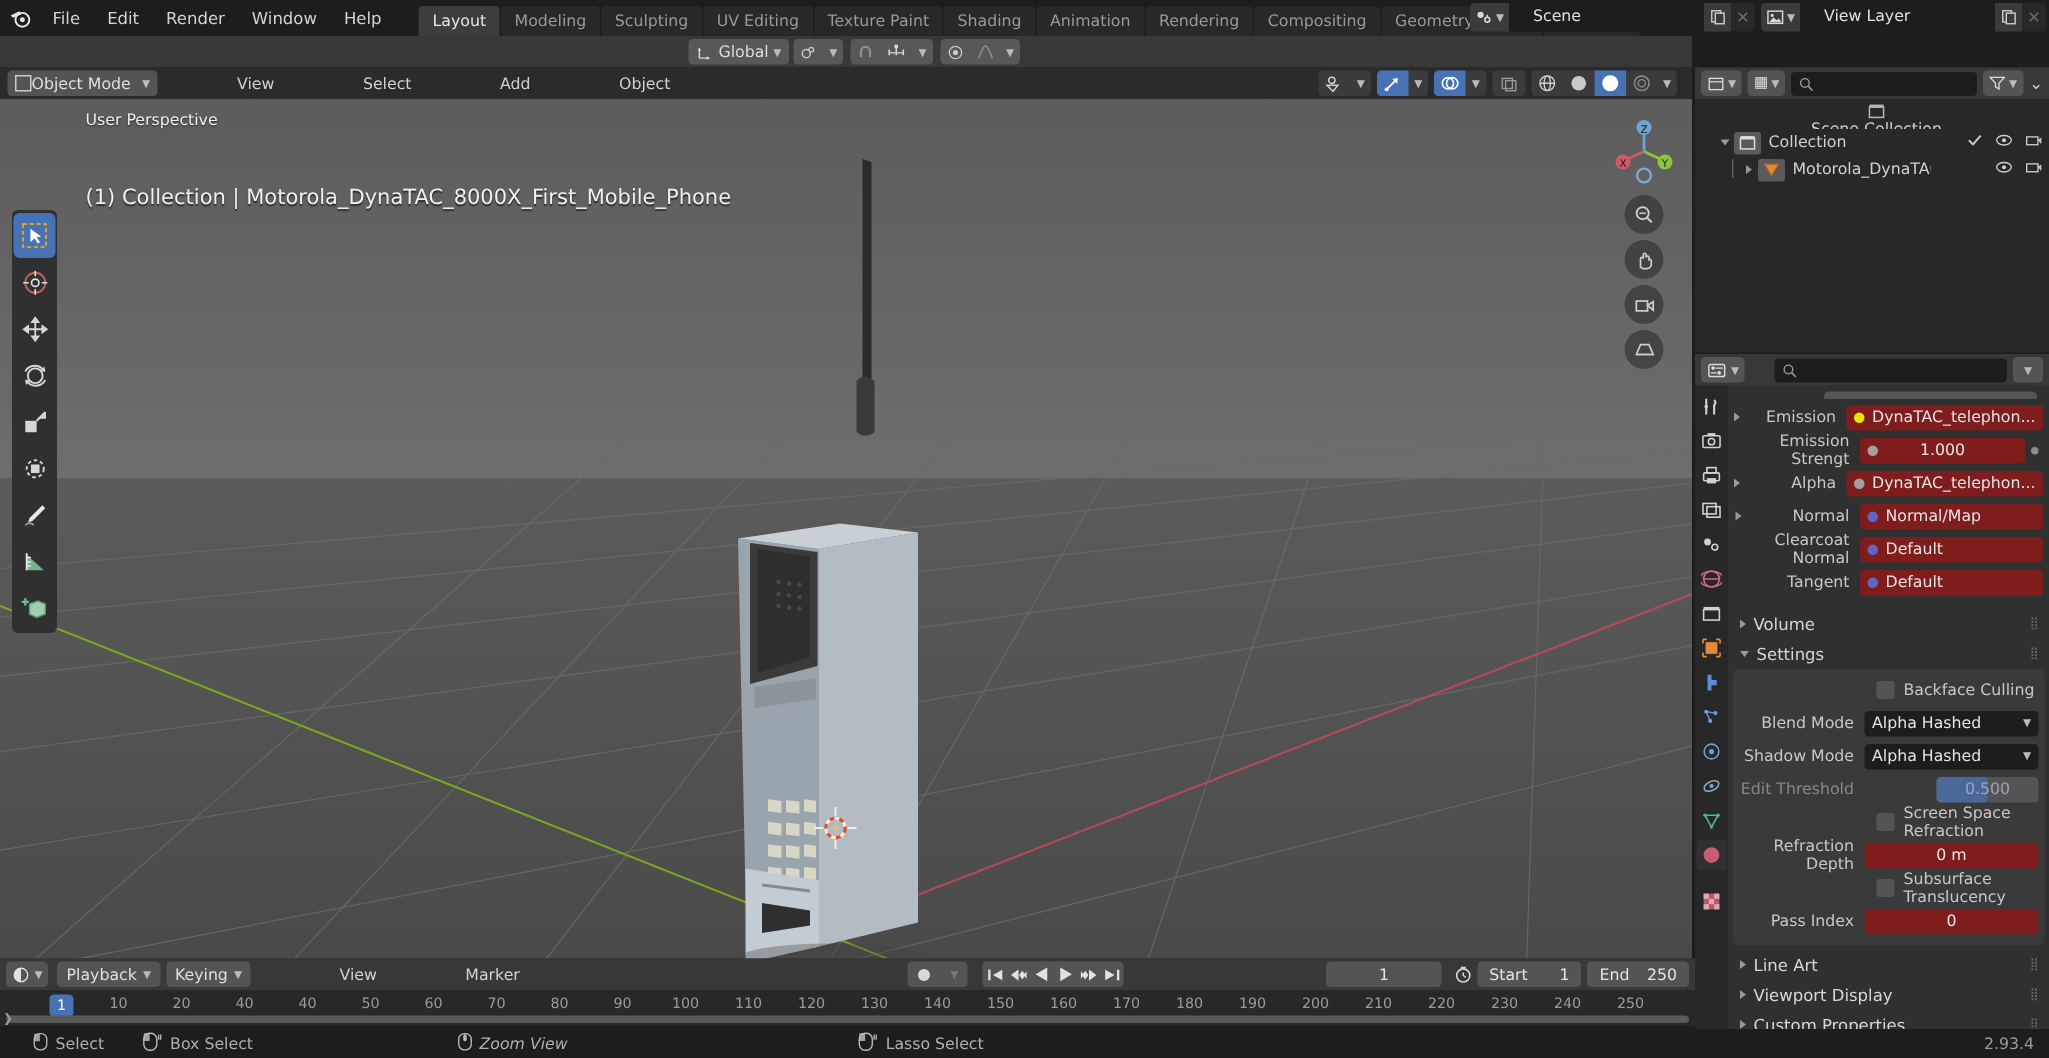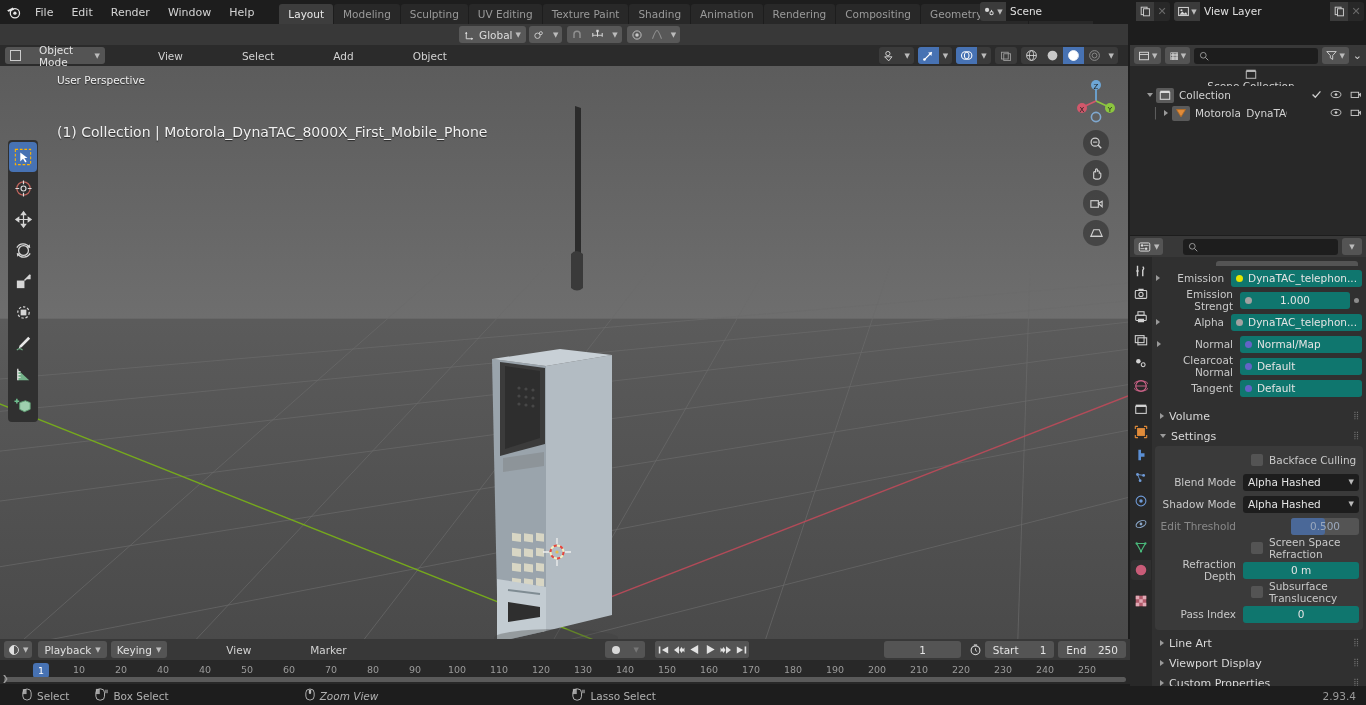--- a/index.html
+++ b/index.html
@@ -31,21 +31,21 @@
   }
   .ws-tab.active { background:#3d3d3d; color:#e8e8e8; }
   .ws-plus { color:#999; padding:0 6px; height:20px; line-height:20px; font-size:12px;}
   .topbar-right { position:absolute; right:2px; top:2px; display:flex; align-items:center; gap:4px; }
   .id-block { display:flex; align-items:center; background:#282828; border-radius:3px; height:19px; }
   .id-icon {
     width:26px; height:19px; background:#3b3b3b; border-radius:3px 0 0 3px;
     display:flex; align-items:center; justify-content:center; gap:1px;
   }
   .id-name {
-    background:#1d1d1d; height:19px; line-height:19px; padding:0 4px; font-size:10.5px;
+    background:#1d1d1d; height:19px; line-height:19px; padding:0 16px; font-size:10.5px;
     color:#e0e0e0; min-width:130px;
   }
   .id-btn { width:18px; height:19px; display:flex; align-items:center; justify-content:center; background:#3b3b3b;}
   .id-x { width:16px; height:19px; display:flex;align-items:center;justify-content:center; color:#6a6a6a; font-size:11px;}
 
   
   .vp-header {
     position:absolute; left:0; top:24px; width:1128px; height:21px;
     background:#383838; display:flex; align-items:center; padding:0 4px;
   }
@@ -57,21 +57,21 @@
   .hdr-seg { height:17px; display:flex; align-items:center; justify-content:center; padding:0 4px; color:#dcdcdc; }
   .chev { font-size:7px; color:#bbb; }
 
   
   .tool-header {
     position:absolute; left:0; top:45px; width:1128px; height:21px;
     background:#2b2b2b; display:flex; align-items:center; padding:0 5px;
   }
   .th-btn { height:16px; line-height:16px; padding:0 6px; font-size:10.5px; color:#d2d2d2; border-radius:3px;margin-left:47px; }
   .th-dd {
-    display:flex; align-items:center; gap:18px; height:17px; padding:0 5px;
+    display:flex; align-items:center; gap:0; height:17px; padding:0 5px;
     background:#545454; border-radius:3px; font-size:10.5px; color:#e0e0e0;
   }
   .icon-sq { width:11px; height:11px; border:1.2px solid #ccc; display:inline-block; }
 
   
   .viewport {
     position:absolute; left:0; top:66px; width:1128px; height:573px;
     background: linear-gradient(180deg,#5a5a5a 0%,#6b6b6b 45%,#585858 46%, #4c4c4c 100%);
     overflow:hidden;
   }
@@ -119,21 +119,21 @@
   .props-body { position:absolute; left:22px; top:21px; width:214px; height:429px; background:#303030; overflow:hidden;}
   .props-tabs { position:absolute; left:0; top:21px; width:22px; bottom:0; background:#282828;
                 display:flex; flex-direction:column; align-items:center; padding-top:4px; gap:3px;}
   .ptab { width:20px; height:20px; display:flex; align-items:center; justify-content:center; border-radius:3px 0 0 3px;}
   .ptab.active { background:#303030; }
 
   .prow { display:flex; align-items:center; height:20px; margin-bottom:2px; padding-right:4px;}
   .plabel { width:88px; text-align:right; padding-right:7px; font-size:10.5px; color:#c8c8c8; }
   .plabel.dim { color:#888; }
   .pfield {
-    flex:1; height:17px; background:#0f766e; border-radius:3px; display:flex; align-items:center;
+    flex:1; height:17px; background:#7f1d1d; border-radius:3px; display:flex; align-items:center;
     padding:0 5px; gap:5px; font-size:10.5px; color:#e4e4e4;
   }
   .pfield.center { justify-content:center; }
   .dot { width:7px;height:7px;border-radius:50%; flex:none; }
   .sock-yellow{background:#e5e500;} .sock-grey{background:#a1a1a1;} .sock-purple{background:#6363c7;}
   .slider { flex:1; height:17px; background:#545454; border-radius:3px; position:relative; display:flex;align-items:center;justify-content:center; font-size:10.5px;margin-left:48px;}
   .slider .fill { position:absolute; left:0;top:0;bottom:0; border-radius:3px; background:#4a6898;}
   .slider span { position:relative; z-index:2; }
   .panel-hdr { display:flex; align-items:center; gap:5px; height:20px; padding-left:8px; font-size:11px; color:#d8d8d8; position:relative;}
   .panel-hdr .grip { position:absolute; right:6px; color:#6d6d6d; font-size:8px; letter-spacing:1px; line-height:4px;}

